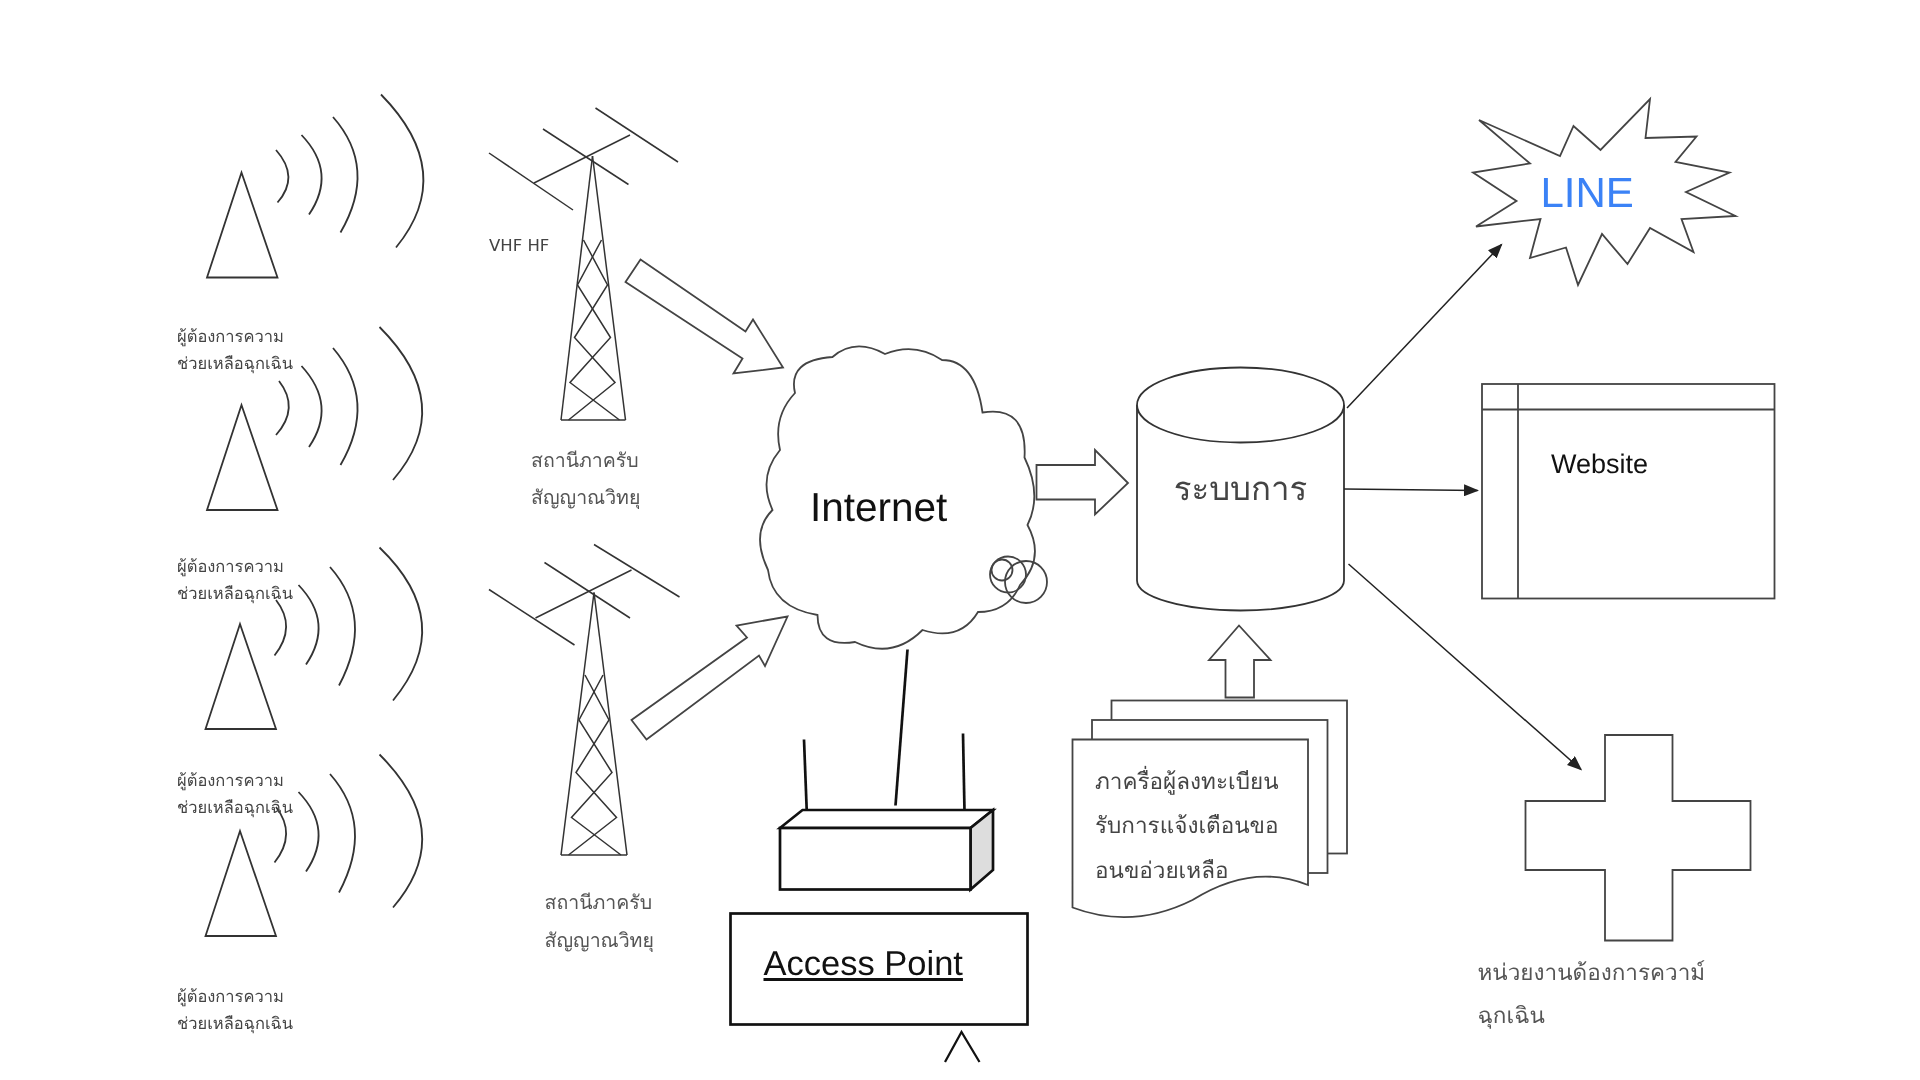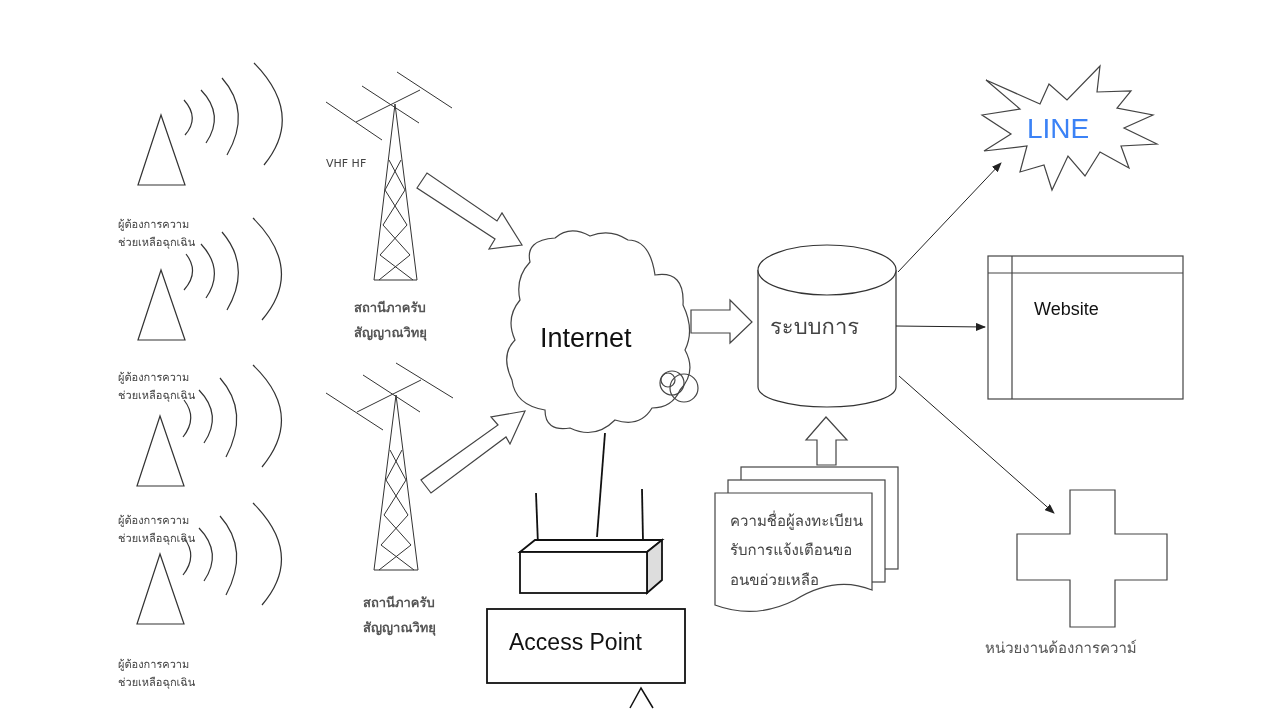--- a/index.html
+++ b/index.html
@@ -1,22 +1,22 @@
 <!DOCTYPE html>
 <html><head>
 <meta charset="utf-8">
 <style>
   html, body { margin:0; padding:0; background:#ffffff; }
   body { width:1280px; height:720px; position:relative; overflow:hidden; font-family:"DejaVu Sans", sans-serif; }
   svg { position:absolute; left:0; top:0; }
   .txt { position:absolute; color:#555555; font-family:"DejaVu Sans", sans-serif; white-space:nowrap; line-height:1.5; }
   .small { font-size:11px; color:#444; line-height:1.6;margin-top:24px; }
-  .mid { font-size:13px; color:#555; line-height:1.9;font-weight:bold; }
+  .mid { font-size:13px; color:#555; line-height:1.9; }
   .big { font-size:27px; color:#111; font-family:"Liberation Sans", sans-serif; }
-  .thai-big { font-size:22px; color:#444; line-height:1.75; }
+  .thai-big { font-size:22px; color:#444; line-height:1.75; text-align:center; }
   .doc-text { font-size:15px; color:#444; line-height:1.95; }
 </style>
 </head>
 <body>
 
 <svg width="1280" height="720" viewBox="0 0 1280 720">
   <defs>
     <marker id="arrowhead" markerWidth="10" markerHeight="8" refX="9" refY="4" orient="auto">
       <path d="M0,0 L10,4 L0,8 Z" fill="#222"></path>
     </marker>
@@ -161,30 +161,31 @@
 <div class="txt mid" style="left:354px;top:296px;">
   <div>สถานีภาครับ</div>
   <div>สัญญาณวิทยุ</div>
 </div>
 <div class="txt mid" style="left:363px;top:591px;">
   <div>สถานีภาครับ</div>
   <div>สัญญาณวิทยุ</div>
 </div>
 
 <div class="txt big" style="left:540px;top:318px;">Internet</div>
-<div class="txt" style="left:509px;top:625px;font-size:23px;color:#111;font-family:'Liberation Sans',sans-serif;">Access Point</div>
+<div class="txt" style="left:509px;top:625px;font-size:23px;color:#111;font-family:'Liberation Sans',sans-serif;text-decoration:underline;">Access Point</div>
 
 <div class="txt thai-big" style="left:770px;top:308px;width:114px;">
   <div>ระบบการ</div>
 </div>
 
 <div class="txt doc-text" style="left:730px;top:507px;">
-  <div>ความชื่อผู้ลงทะเบียน</div>
+  <div>ภาครื่อผู้ลงทะเบียน</div>
   <div>รับการแจ้งเตือนขอ</div>
   <div>อนขอ่วยเหลือ</div>
 </div>
 
 <div class="txt" style="left:1027px;top:108px;font-size:28px;color:#3b82f6;font-family:'Liberation Sans',sans-serif;">LINE</div>
 <div class="txt" style="left:1034px;top:296px;font-size:18px;color:#111;font-family:'Liberation Sans',sans-serif;">Website</div>
 
 <div class="txt" style="left:985px;top:634px;font-size:15px;color:#555;line-height:1.9;">
   <div>หน่วยงานด้องการความ์</div>
+  <div>ฉุกเฉิน</div>
 </div>
 
 </body></html>

